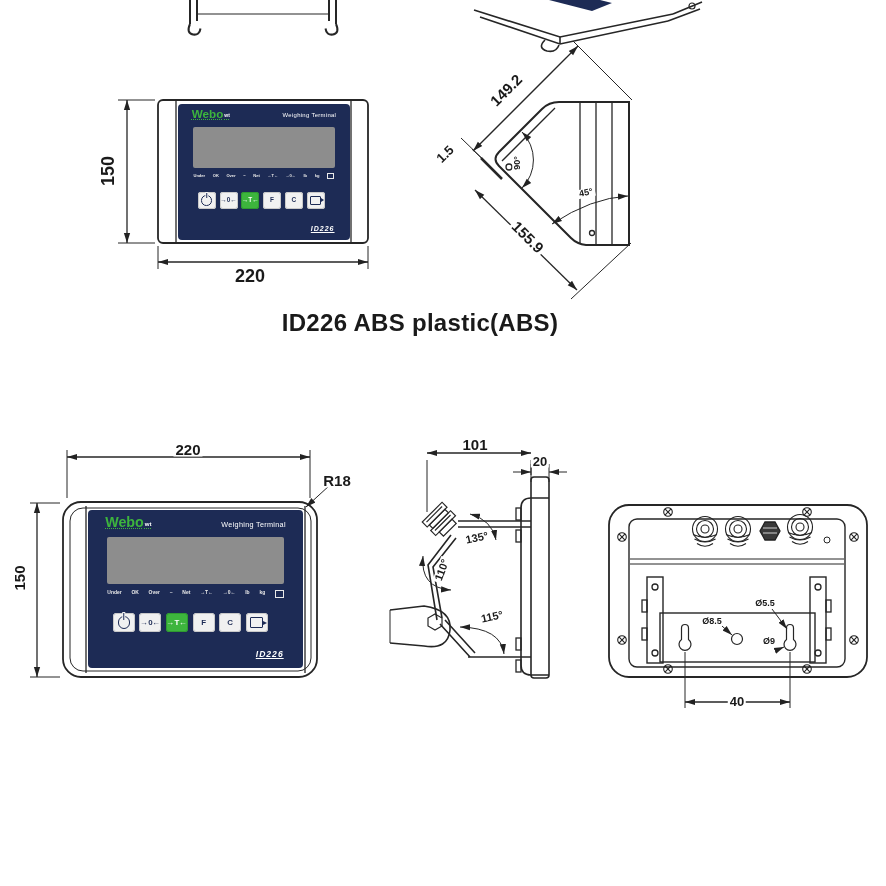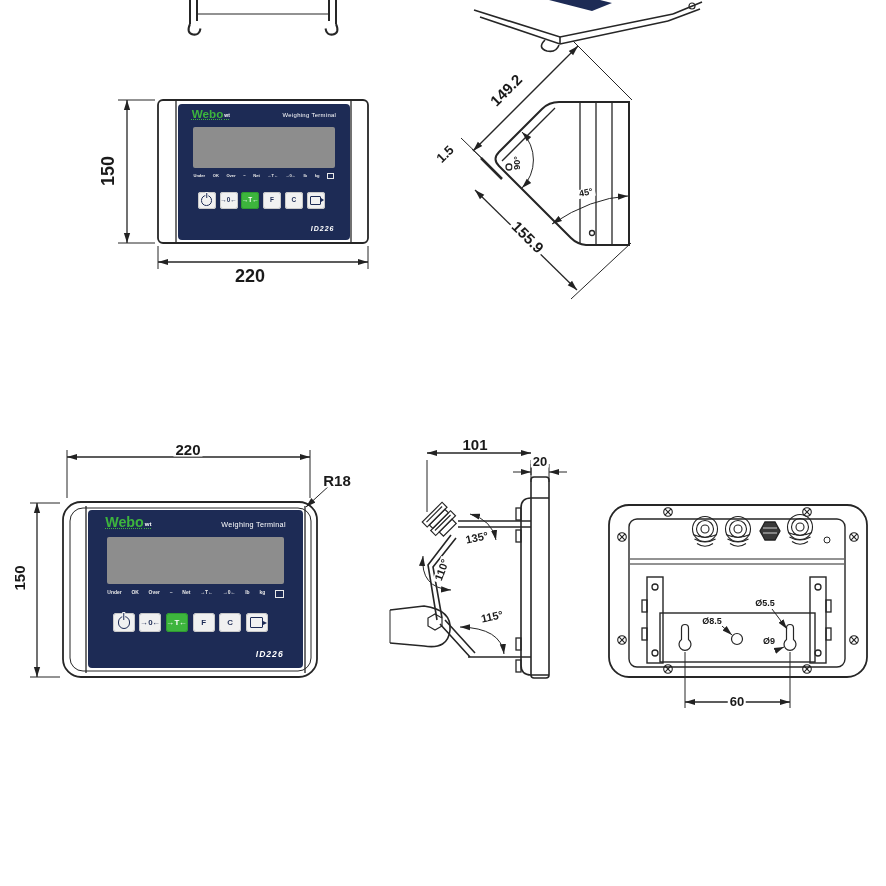--- a/index.html
+++ b/index.html
@@ -38,21 +38,21 @@
   .p-status{position:absolute;left:9%;width:82%;top:50.5%;display:flex;
             justify-content:space-between;align-items:center;
             font-size:calc(var(--u)*0.45);font-weight:bold;color:#e9e9e9;line-height:1;}
   .p-keys{position:absolute;left:11.5%;top:65%;display:flex;gap:calc(var(--u)*0.42);}
   .p-btn{width:calc(var(--u)*2.0);height:calc(var(--u)*1.8);background:#f1f1f1;
          border-radius:calc(var(--u)*0.32);display:flex;align-items:center;
          justify-content:center;color:#1d2b55;font-weight:bold;
          font-size:calc(var(--u)*0.72);box-shadow:inset 0 0 0 1px #c9c9c9;line-height:1;}
   .p-btn.green{background:#3db53d;color:#fff;box-shadow:inset 0 0 0 1px #2f9a30;}
   .p-model{position:absolute;right:9%;bottom:6%;font-weight:bold;font-style:italic;
-           font-size:calc(var(--u)*0.78);letter-spacing:1px;}
+           font-size:calc(var(--u)*0.78);letter-spacing:1px;text-decoration:underline;}
   .icon-power{width:calc(var(--u)*0.95);height:calc(var(--u)*0.95);
               border:1.5px solid #1d2b55;border-radius:50%;position:relative;}
   .icon-power::after{content:'';position:absolute;left:50%;top:-38%;
               transform:translateX(-50%);width:1.5px;height:60%;background:#1d2b55;
               box-shadow:0 0 0 1px #f1f1f1;}
   .icon-exit{width:calc(var(--u)*1.0);height:calc(var(--u)*0.78);
              border:1.5px solid #1d2b55;border-radius:1px;position:relative;}
   .icon-exit::after{content:'';position:absolute;right:calc(var(--u)*-0.45);top:50%;
              transform:translateY(-50%);width:0;height:0;
              border-left:calc(var(--u)*0.4) solid #1d2b55;
@@ -336,16 +336,17 @@
 
 <div class="lbl md" style="left:475px;top:444px">101</div>
 <div class="lbl s13" style="left:540px;top:461px">20</div>
 <div class="lbl s11 rm12" style="left:477px;top:538px">135°</div>
 <div class="lbl s11 rm70" style="left:442px;top:570px">110°</div>
 <div class="lbl s11 rm12" style="left:492px;top:617px">115°</div>
 
 <div class="lbl xs" style="left:712px;top:621px">Ø8.5</div>
 <div class="lbl xs" style="left:765px;top:603px">Ø5.5</div>
 <div class="lbl xs" style="left:769px;top:641px">Ø9</div>
-<div class="lbl s13" style="left:737px;top:701px">60</div>
-
+<div class="lbl s13" style="left:737px;top:701px">40</div>
+
+<div class="caption" style="left:420px;top:323px">ID226 ABS plastic(ABS)</div>
 
 </div>
 
 </body></html>

